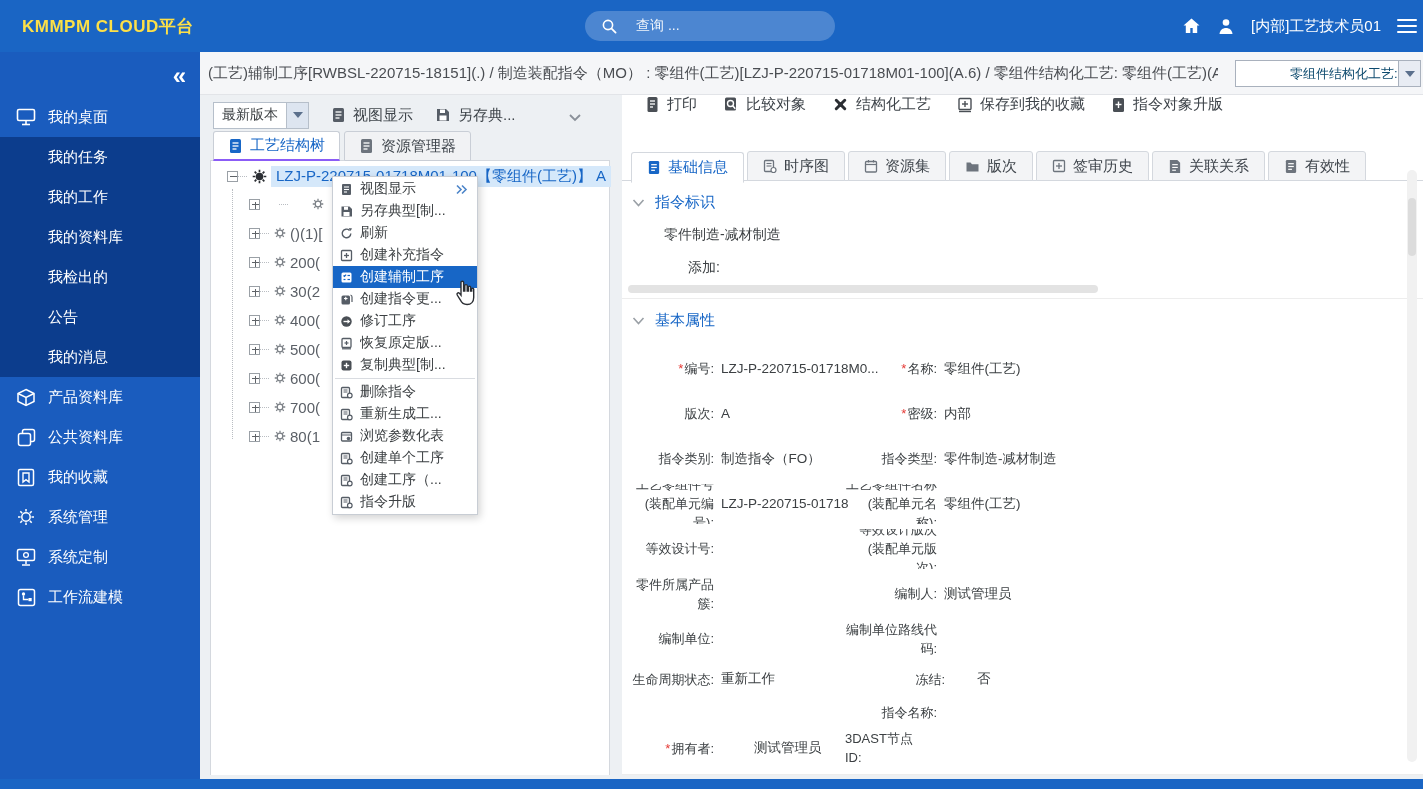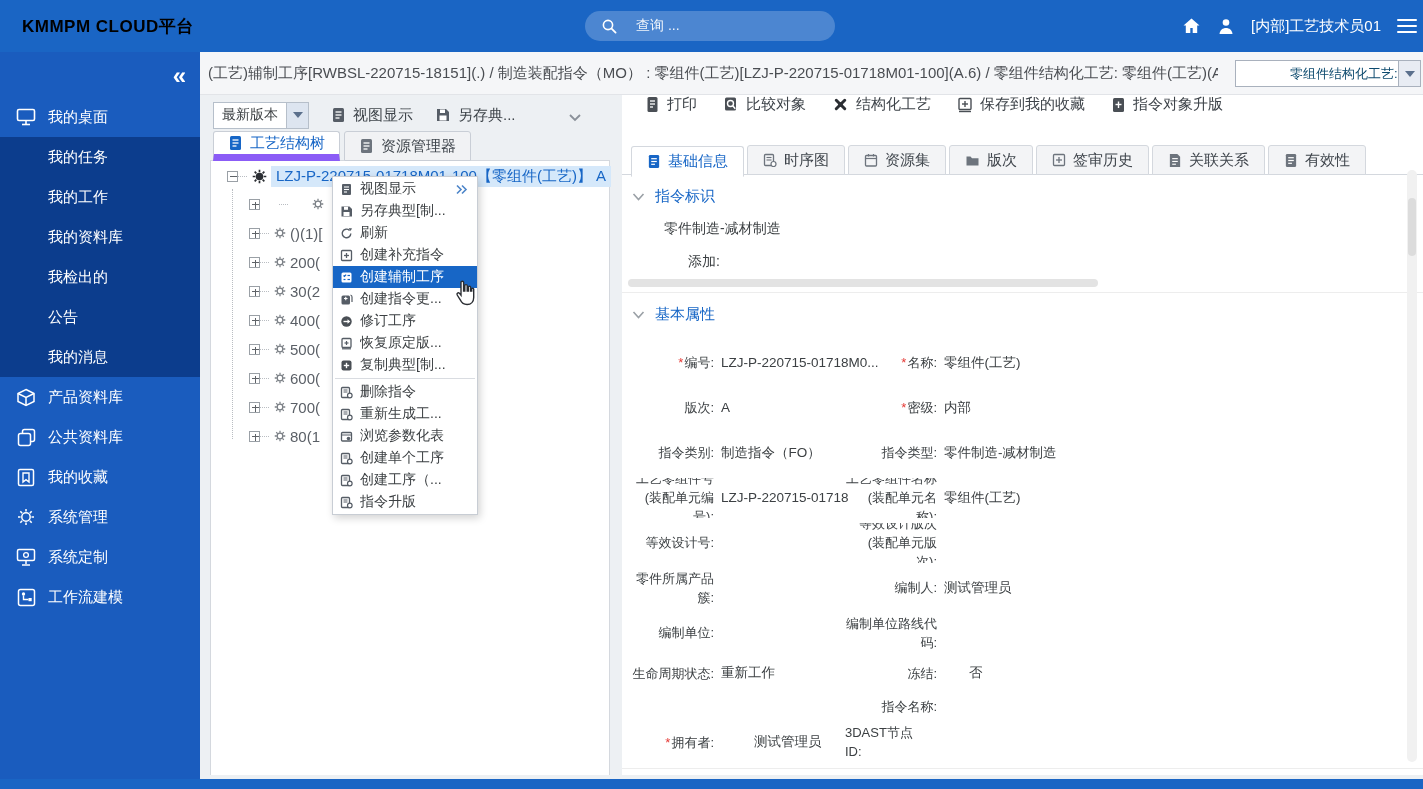--- a/index.html
+++ b/index.html
@@ -2,21 +2,21 @@
 <html><head>
 <meta charset="utf-8">
 <style>
   * { margin:0; padding:0; box-sizing:border-box; }
   html,body { width:1423px; height:789px; }
   body { font-family:"Liberation Sans","DejaVu Sans",sans-serif; font-size:14px; color:#3c4043; }
   #app { position:relative; width:1423px; height:789px; background:#edf0f3; overflow:hidden; }
 
   
   .app-header { position:absolute; left:0; top:0; width:1423px; height:52px; background:#1a65c4; display:flex; align-items:center; z-index:30; }
-  .logo { color:#000000; font-weight:bold; font-size:17px; margin-left:22px; letter-spacing:.5px; }
+  .logo { color:#fde047; font-weight:bold; font-size:17px; margin-left:22px; letter-spacing:.5px; }
   .search-pill { position:absolute; left:585px; top:11px; width:250px; height:30px; background:rgba(255,255,255,.22); border-radius:15px; display:flex; align-items:center; color:#fff; }
   .search-pill .sicon { margin-left:16px; display:flex; }
   .search-pill .stext { margin-left:18px; font-size:14px; color:#f2f6fb; }
   .header-right { position:absolute; right:0; top:0; height:52px; display:flex; align-items:center; gap:16px; color:#fff; padding-right:6px; }
   .hname { font-size:15px; white-space:nowrap; }
   .hamburger { width:20px; height:14px; display:flex; flex-direction:column; justify-content:space-between; }
   .hamburger i { display:block; height:2px; background:#fff; border-radius:1px; }
 
   
   .sidebar { position:absolute; left:0; top:52px; width:200px; height:737px; background:#1a5cbe; z-index:25; }
@@ -44,21 +44,21 @@
   .version-select { width:96px; height:27px; background:#fff; border:1px solid #b6bfca; display:flex; align-items:center; }
   .version-select .vval { flex:1; padding-left:8px; font-size:14px; color:#3c4043; }
   .version-select .dd-btn { background:#dde5f0; border-left:1px solid #b6bfca; }
   .tool-btn { display:flex; align-items:center; gap:7px; margin-left:22px; font-size:15px; color:#3d4349; cursor:pointer; }
   .tool-btn .tic { color:#565d66; display:flex; }
   .tt-chevron { position:absolute; right:25px; top:6px; color:#8a9099; }
 
   .tree-tabs { position:absolute; left:213px; top:131px; height:30px; display:flex; z-index:5; }
   .ttab { display:flex; align-items:center; gap:7px; padding:0 14px; height:30px; border:1px solid #c9ced6; border-radius:3px 3px 0 0; background:#f1f2f4; color:#3f454c; font-size:15px; margin-right:4px; cursor:pointer; }
   .ttab .tbic { color:#6d747d; display:flex; }
-  .ttab.active { background:#fff; color:#1766c6; border-bottom:7px solid #8b5cf6; position:relative; z-index:6; }
+  .ttab.active { background:#fff; color:#1766c6; border-bottom:2px solid #8b5cf6; position:relative; z-index:6; }
   .ttab.active .tbic { color:#1766c6; }
 
   
   .tree-panel { position:absolute; left:210px; top:160px; width:400px; height:616px; background:#fff; border:1px solid #d4d8de;padding-left:43px; }
   .tree-vline { position:absolute; left:21px; top:28px; width:0; height:250px; border-left:1px dotted #b9bdc2; }
   .trow { position:absolute; display:flex; align-items:center; height:22px; }
   .ebox { width:11px; height:11px; border:1px solid #9aa0a6; background:#fff; position:relative; flex:none; }
   .ebox::before { content:""; position:absolute; left:2px; top:4.5px; width:7px; height:1px; background:#5f6368; }
   .ebox.plus::after { content:""; position:absolute; left:4.5px; top:2px; width:1px; height:7px; background:#5f6368; }
   .hstub { width:9px; height:0; border-top:1px dotted #b9bdc2; flex:none; }
@@ -77,38 +77,38 @@
   .menu-sep { height:0; border-top:1px solid #d9dce1; margin:2px 2px; }
 
   
   .cursor { position:absolute; left:452px; top:280px; z-index:40; }
 
   
   .detail-panel { position:absolute; left:622px; top:95px; width:801px; height:681px; background:#fff; }
   .detail-toolbar { display:flex; align-items:flex-start; gap:26px; height:36px; padding-left:23px; }
   .dt-item { display:flex; align-items:center; gap:7px; font-size:15px; color:#3d4349; cursor:pointer; }
   .dt-item .dic { color:#4a4f55; display:flex; }
-  .detail-tabs { display:flex; padding-left:9px; height:30px; margin-top:14px; border-bottom:1px solid #d4d8de; }
+  .detail-tabs { display:flex; padding-left:9px; height:30px; margin-top:20px; border-bottom:1px solid #d4d8de; }
   .dtab { display:flex; align-items:center; gap:7px; padding:0 15px; border:1px solid #d4d8de; border-radius:3px 3px 0 0; background:#f3f4f6; color:#3f454c; font-size:15px; margin-right:3px; cursor:pointer; height:30px; }
   .dtab .dtic { color:#6d747d; display:flex; }
   .dtab.active { background:#fff; color:#1766c6; border-bottom:1px solid #fff; position:relative; top:1px; height:31px; }
   .dtab.active .dtic { color:#1766c6; }
 
   .detail-body { position:relative; height:608px; overflow:hidden; }
   .sec-head { display:flex; align-items:center; gap:10px; padding:12px 0 6px 10px; }
   .sec-head .chev { color:#9aa0a6; display:flex; }
   .sec-title { color:#1766c6; font-size:15px; }
   .sec1-line1 { margin:8px 0 0 42px; font-size:14px; }
   .sec1-line2 { margin:15px 0 0 66px; font-size:14px; }
   .hscrollbar { margin:8px 0 0 6px; width:470px; height:8px; border-radius:4px; background:#e3e3e3; }
   .divider { border-top:1px solid #ededed; margin-top:5px; }
 
   .form { padding:10px 0 0 0; }
   .frow { display:flex; min-height:45px; align-items:center; }
-  .frow.h36 { min-height:36px; } .frow.h30 { min-height:30px; } .frow.h42 { min-height:42px; }
+  .frow.h36 { min-height:36px;gap:8px; } .frow.h30 { min-height:30px; } .frow.h42 { min-height:42px; }
   .fcell { display:flex; align-items:center; }
   .fcell.left { width:223px; flex:none; }
   .fcell.right { flex:1; }
   .flbl { width:92px; flex:none; text-align:right; font-size:13px; line-height:19px; white-space:pre-line; word-break:break-all; }
   .fcell.right .flbl { width:92px; }
   .flbl .req { color:#e53935; margin-right:1px; }
   .flbl.clip3 { height:40px; overflow:hidden; display:flex; align-items:center; justify-content:flex-end; }
   .flbl.clip3 span.ltext { display:block; }
   .fval { margin-left:7px; font-size:13.5px; color:#3c4043; white-space:nowrap; }
 

